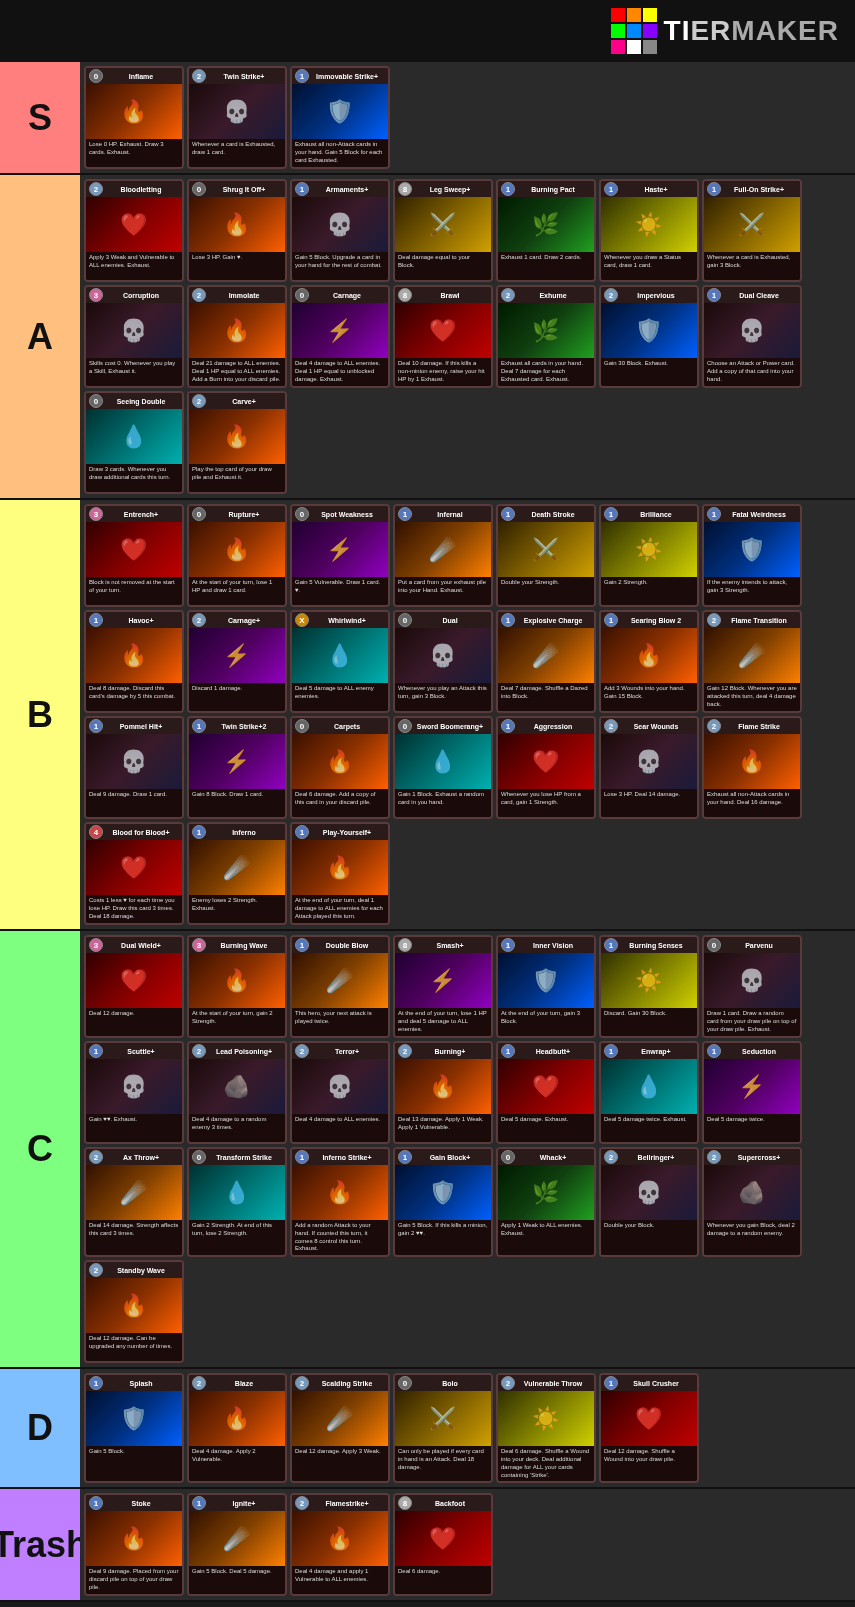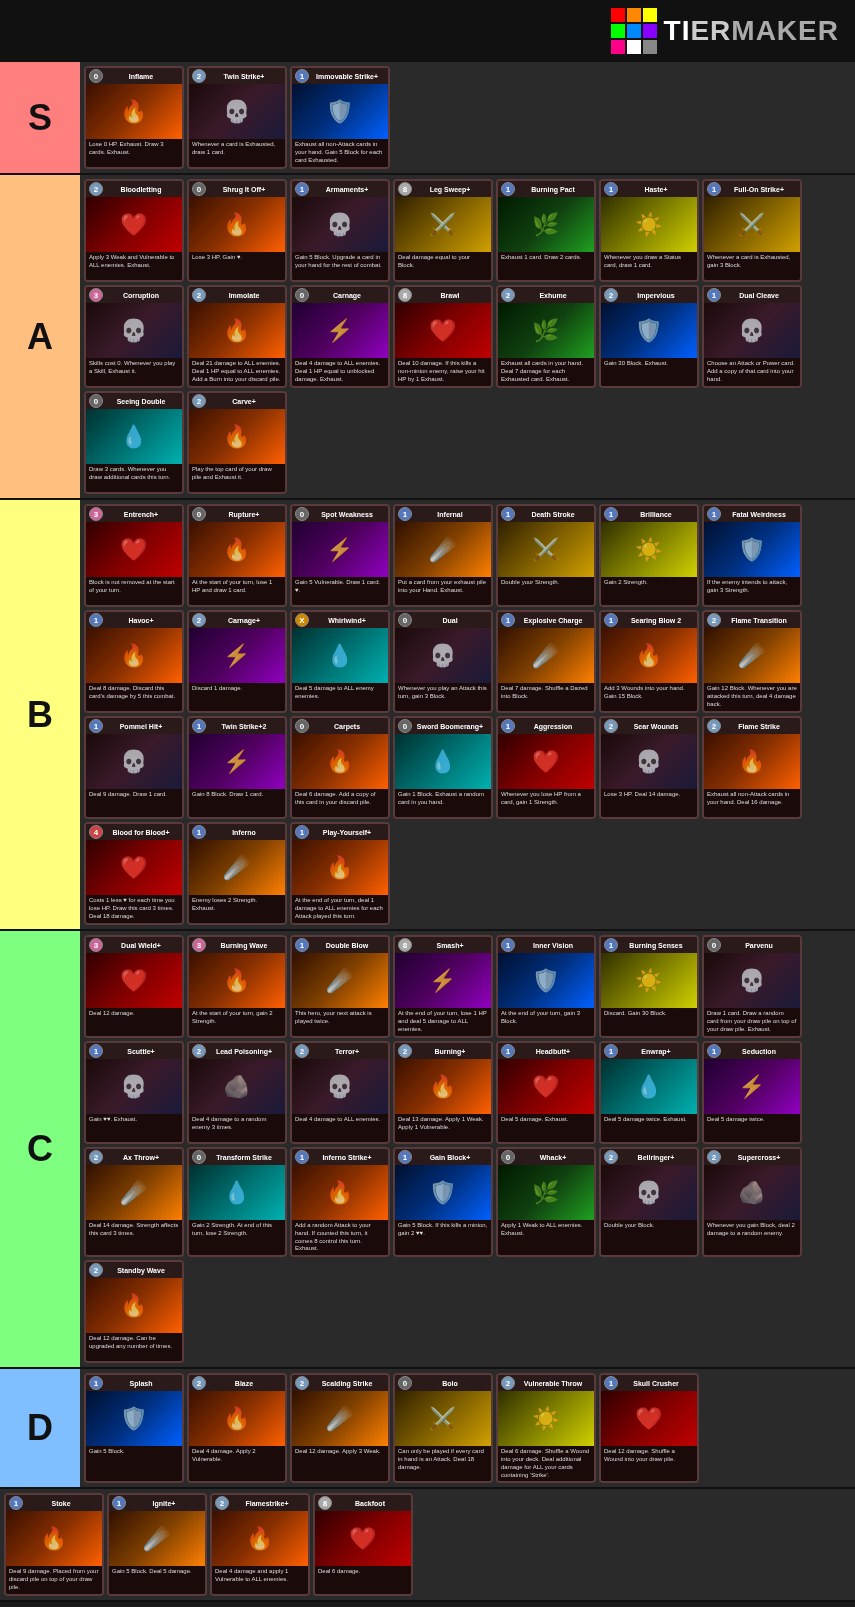--- a/index.html
+++ b/index.html
@@ -837,20 +837,21 @@
         <div class="cost-circle" style="background:#5577bb;">1</div>
         <div class="card-name">Skull Crusher</div>
       </div>
       <div class="card-image card-img-red" data-icon="❤️"></div>
       <div class="card-text">Deal 12 damage. Shuffle a Wound into your draw pile.</div>
     </div>
 
     </div>
   </div>
       <div class="tier-row tier-trash">
+    <div class="tier-label" style="background:#bf7fff;">Trash</div>
     <div class="tier-cards">
 
     <div class="card">
       <div class="card-header">
         <div class="cost-circle" style="background:#5577bb;">1</div>
         <div class="card-name">Stoke</div>
       </div>
       <div class="card-image card-img-fire" data-icon="🔥"></div>
       <div class="card-text">Deal 9 damage. Placed from your discard pile on top of your draw pile.</div>
     </div>

